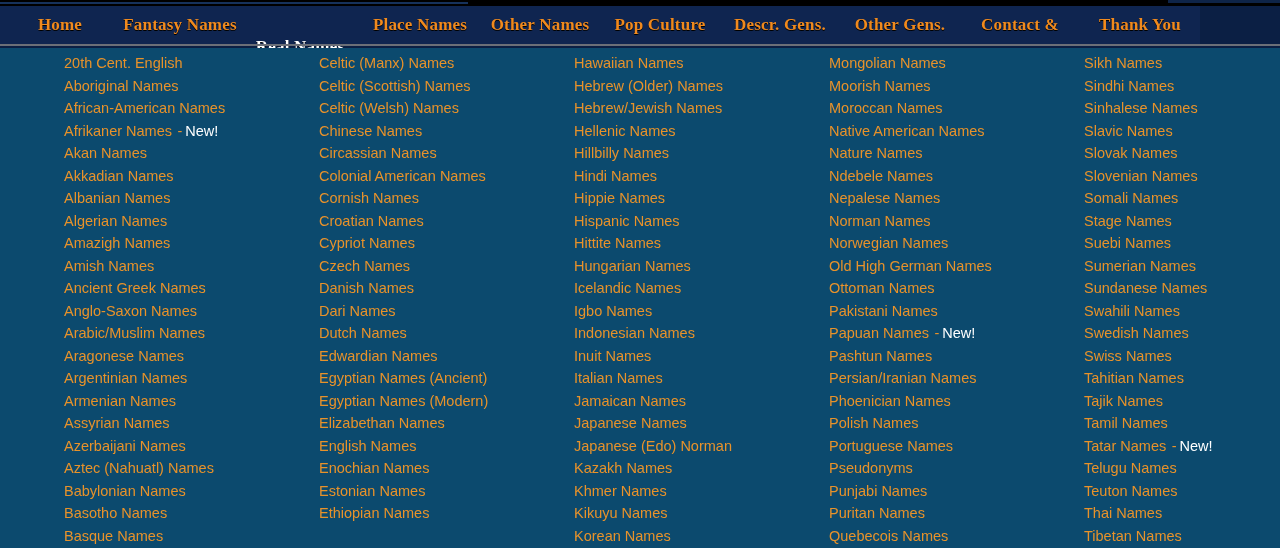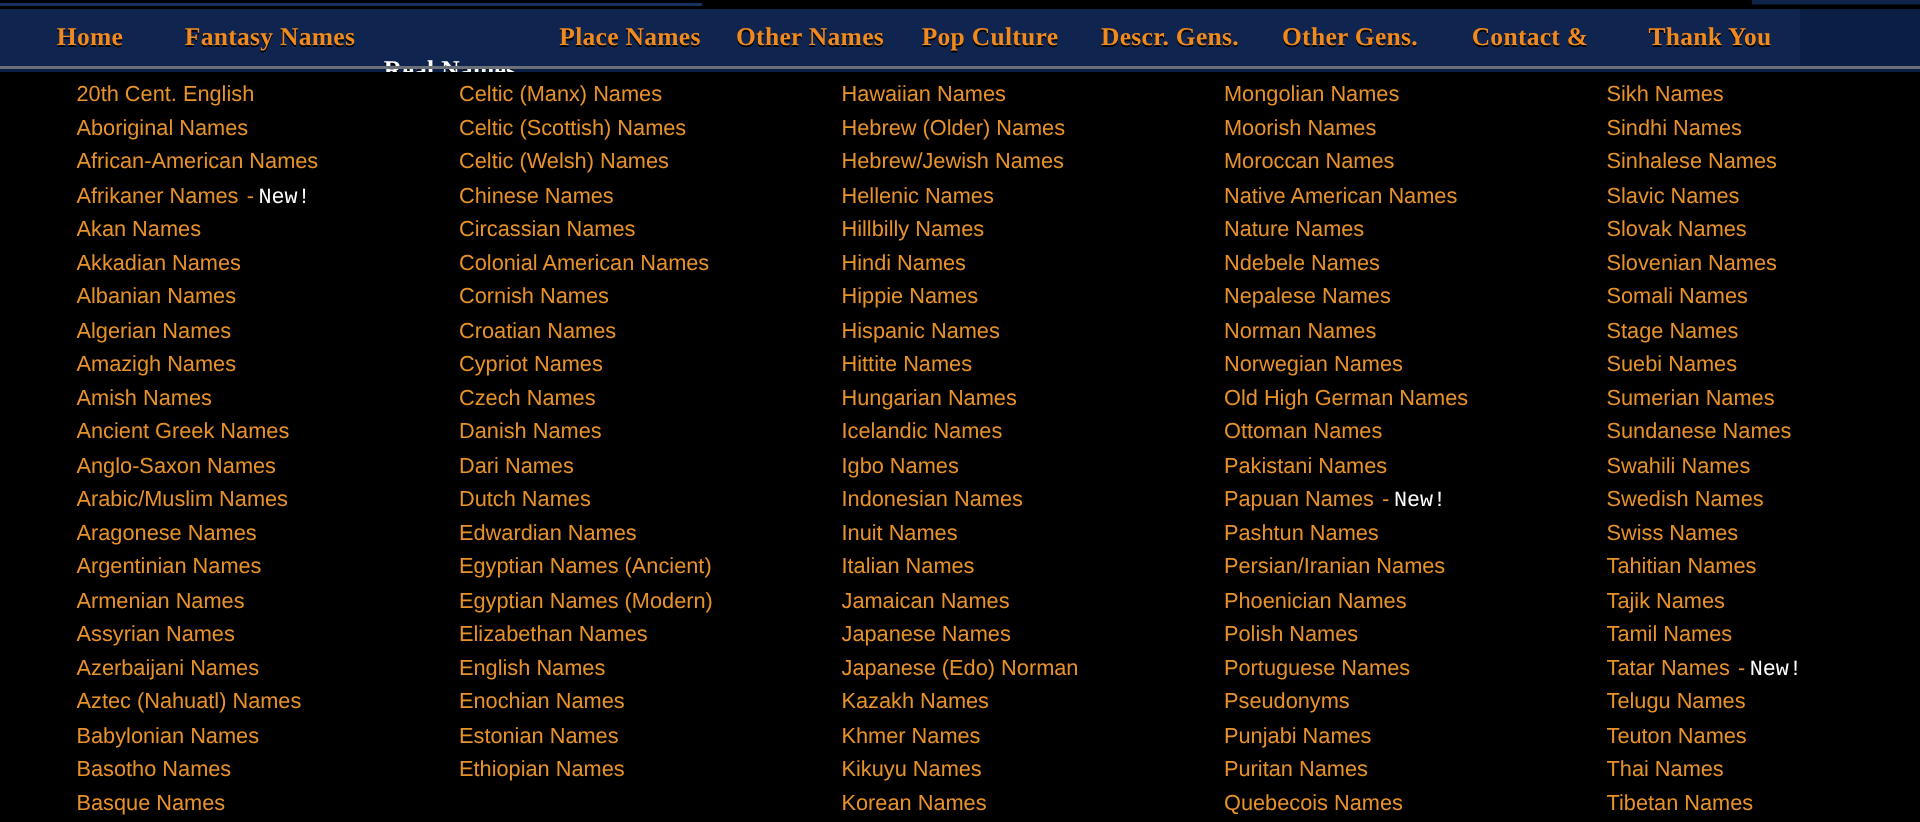--- a/index.html
+++ b/index.html
@@ -73,23 +73,23 @@
     height: 2px;
     background: #6b6f78;
   }
 
   
   #link-grid {
     position: absolute;
     top: 48px; left: 0;
     width: 1280px;
     height: 500px;
-    background: #000000;
+    background: #0c4a6e;
     display: flex;
-    padding-left: 51px;
+    padding-left: 64px;
     box-sizing: border-box;
   }
   .link-column {
     width: 255px;
     flex: 0 0 255px;
     padding-top: 4px;
   }
   .link-column:last-child {
     flex: 0 0 220px;
     width: 220px;
@@ -100,21 +100,21 @@
     white-space: nowrap;
     overflow: hidden;
   }
   .link-text {
     font-family: "Liberation Sans", sans-serif;
     font-size: 14.5px;
     color: #e8922a;
     cursor: pointer;
   }
   .new-badge {
-    font-family: Liberation Mono, monospace;
+    font-family: Liberation Sans, sans-serif;
     font-size: 14.5px;
     color: #ffffff;
     padding-left: 2px;
   }
   .new-dash {
     color: #e8922a;
     font-size: 14.5px;
     padding: 0 1px;
   }
 </style>

